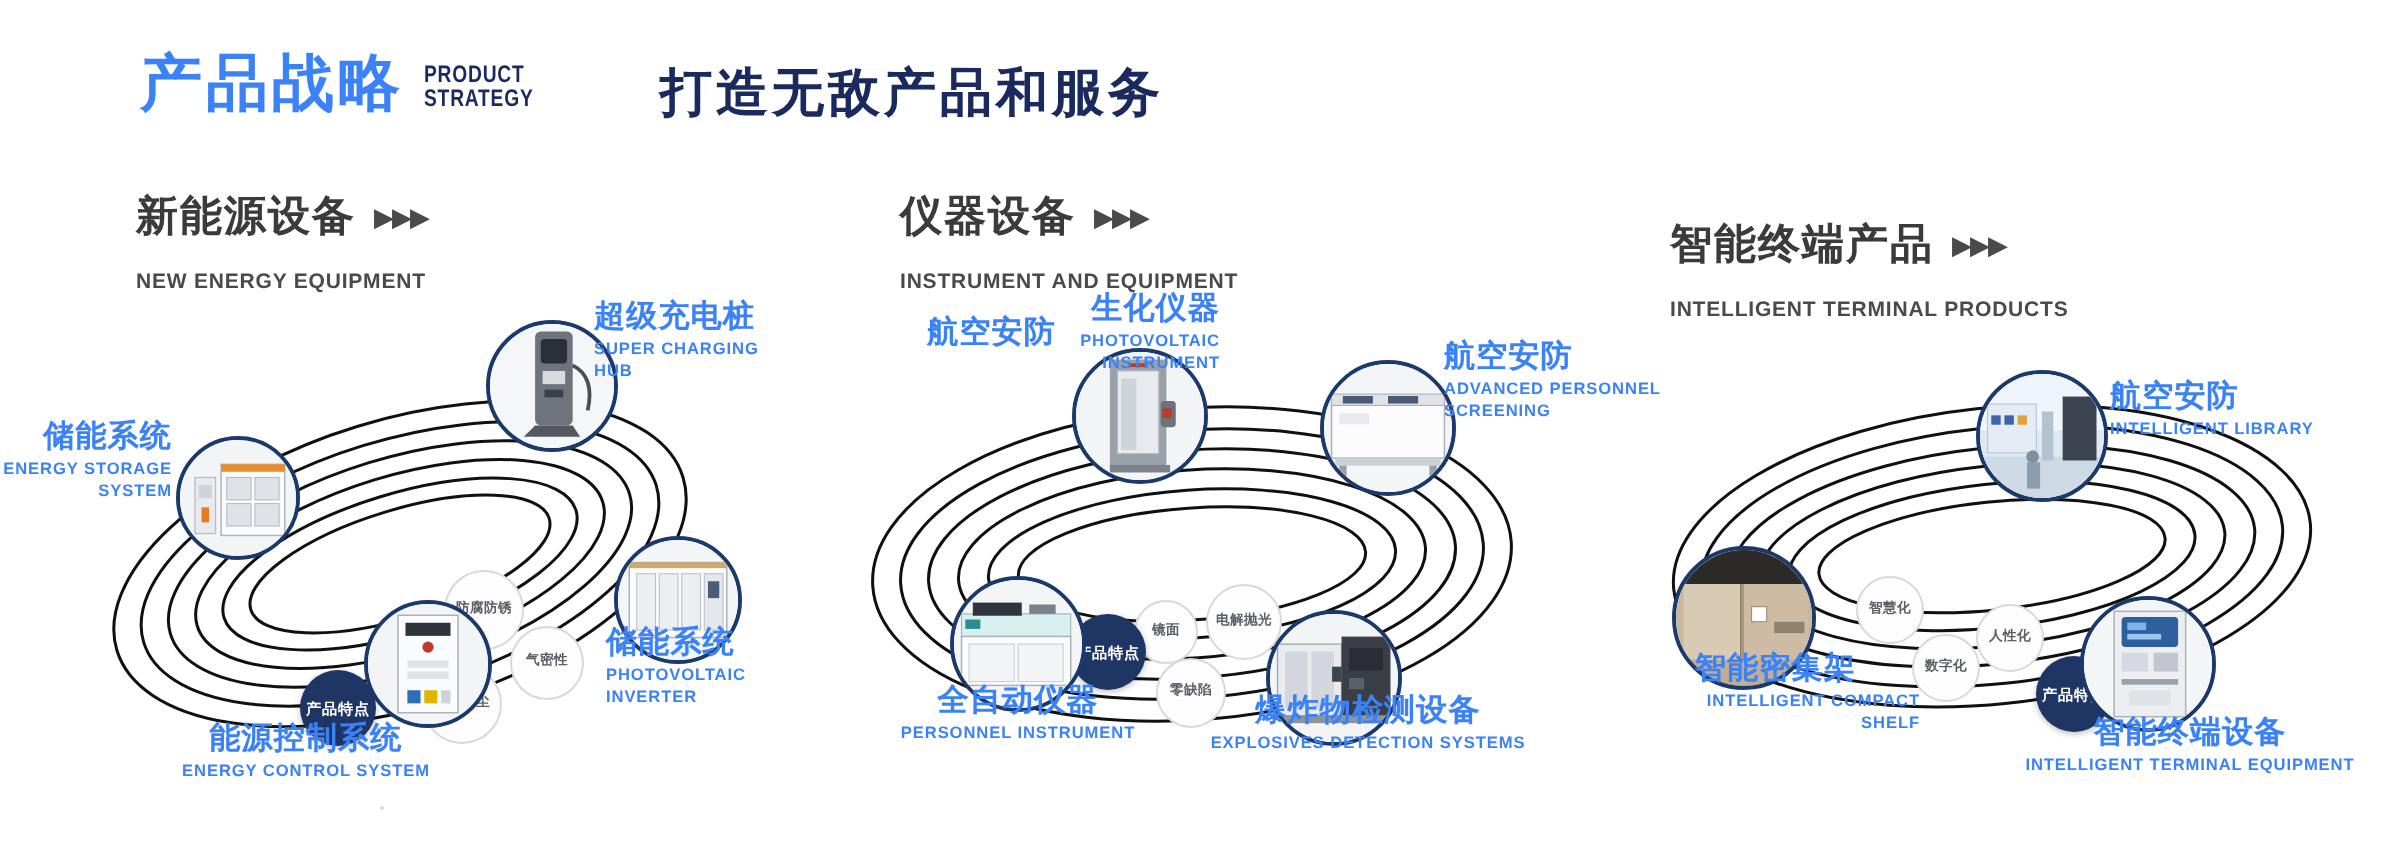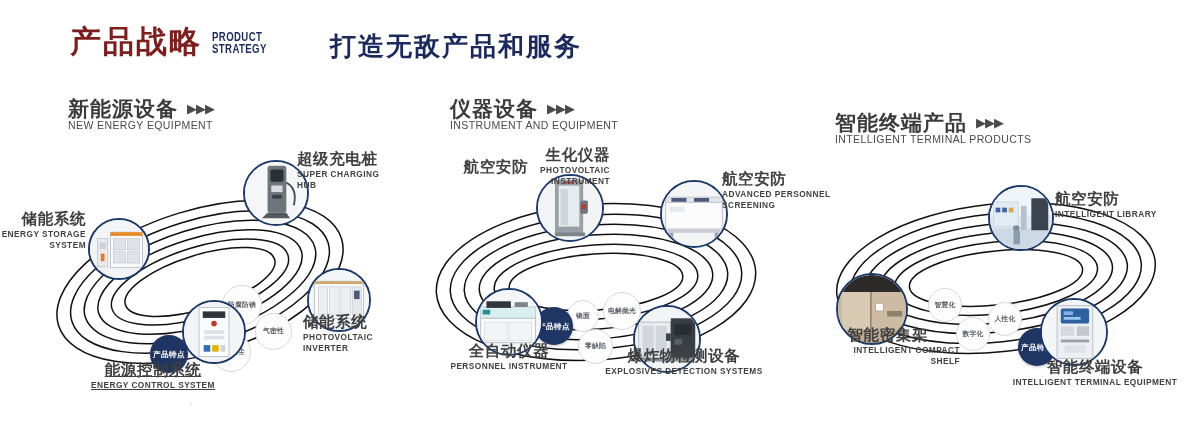--- a/index.html
+++ b/index.html
@@ -6,21 +6,21 @@
   body{
     width:1200px;height:422px;overflow:hidden;background:#ffffff;
     font-family:"Liberation Sans","DejaVu Sans",sans-serif;
     -webkit-font-smoothing:antialiased;
   }
   .page{position:relative;width:1200px;height:422px;}
 
   
   .hdr{position:absolute;left:70px;top:26px;display:flex;align-items:flex-end;}
   .hdr-cn{
-    font-size:31px;font-weight:700;color:#7f1d1d;letter-spacing:2px;
+    font-size:31px;font-weight:700;color:#3b82f6;letter-spacing:2px;
     line-height:1;font-family:"Liberation Sans","DejaVu Sans",sans-serif;
   }
   .hdr-en{
     margin-left:10px;margin-bottom:2px;color:#1b2a5e;font-weight:700;
     font-size:12px;line-height:12px;letter-spacing:.5px;
     transform:scaleX(.80);transform-origin:left bottom;
   }
   .hdr-en span{display:block;}
   .hdr-sub{
     position:absolute;left:330px;top:33px;font-size:26px;font-weight:700;
@@ -31,21 +31,21 @@
   .sec{position:absolute;}
   .sec .cn{
     font-size:21px;font-weight:700;color:#3b3b3b;letter-spacing:1px;line-height:1;
     display:inline-block;vertical-align:middle;
   }
   .sec .arrows{
     display:inline-block;vertical-align:middle;margin-left:9px;
     color:#4a4a4a;font-size:13px;letter-spacing:-1px;font-weight:700;
   }
   .sec .en{
-    margin-top:0;font-size:10.5px;color:#4a4a4a;font-weight:400;letter-spacing:.4px;
+    margin-top:16px;font-size:10.5px;color:#4a4a4a;font-weight:700;letter-spacing:.4px;
   }
   #sec0{left:68px;top:98px;}
   #sec1{left:450px;top:98px;}
   #sec2{left:835px;top:112px;}
 
   
   .cluster{position:absolute;top:150px;width:400px;height:265px;}
   #cl0{left:0px;}
   #cl1{left:400px;}
   #cl2{left:800px;}
@@ -65,21 +65,21 @@
     border:1px solid #d7d9de;background:#fdfdfe;color:#5c5f66;
     font-size:6.8px;line-height:8.6px;font-weight:700;letter-spacing:.2px;
   }
   .feat.core{
     background:#1f3564;border:none;color:#ffffff;
     font-size:7.6px;line-height:9px;letter-spacing:.4px;
     box-shadow:0 1px 3px rgba(0,0,0,.25);
   }
 
   
-  .lbl{position:absolute;color:#404040;}
+  .lbl{position:absolute;color:#3b82f6;}
   .lbl .cn{font-size:15.5px;font-weight:700;letter-spacing:.6px;line-height:1.12;white-space:nowrap;}
   .lbl .en{font-size:8.3px;font-weight:700;letter-spacing:.45px;line-height:1.25;margin-top:2px;}
   .lbl.r{text-align:right;}
   .lbl.l{text-align:left;}
   .lbl.c{text-align:center;}
 
   
   .dev{position:absolute;left:0;top:0;width:100%;height:100%;}
 </style>
 </head>
@@ -204,21 +204,21 @@
       <div class="en" style="width:97px;margin-left:83px;">ENERGY STORAGE SYSTEM</div>
     </div>
     <div class="lbl l" style="left:297px;top:0px;">
       <div class="cn">超级充电桩</div>
       <div class="en">SUPER CHARGING HUB</div>
     </div>
     <div class="lbl l" style="left:303px;top:163px;">
       <div class="cn">储能系统</div>
       <div class="en">PHOTOVOLTAIC INVERTER</div>
     </div>
-    <div class="lbl c" style="left:78px;top:211px;width:150px;text-decoration:underline;">
+    <div class="lbl c" style="left:78px;top:211px;width:150px;">
       <div class="cn">能源控制系统</div>
       <div class="en">ENERGY CONTROL SYSTEM</div>
     </div>
   </div>
 
   <div class="cluster" id="cl1">
     <svg class="rings" viewBox="0 0 400 265">
       <g fill="none" stroke="#101010" stroke-width="1.5">
         <ellipse cx="196" cy="132" rx="160" ry="78" transform="rotate(-4 196 132)"></ellipse>
         <ellipse cx="196" cy="132" rx="146" ry="67" transform="rotate(-4 196 132)"></ellipse>

